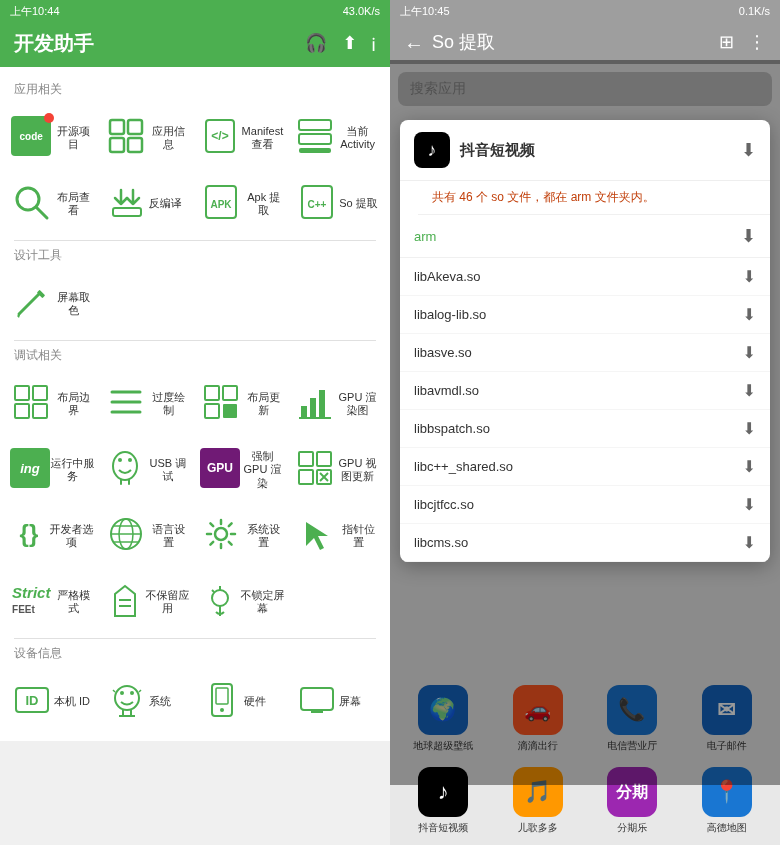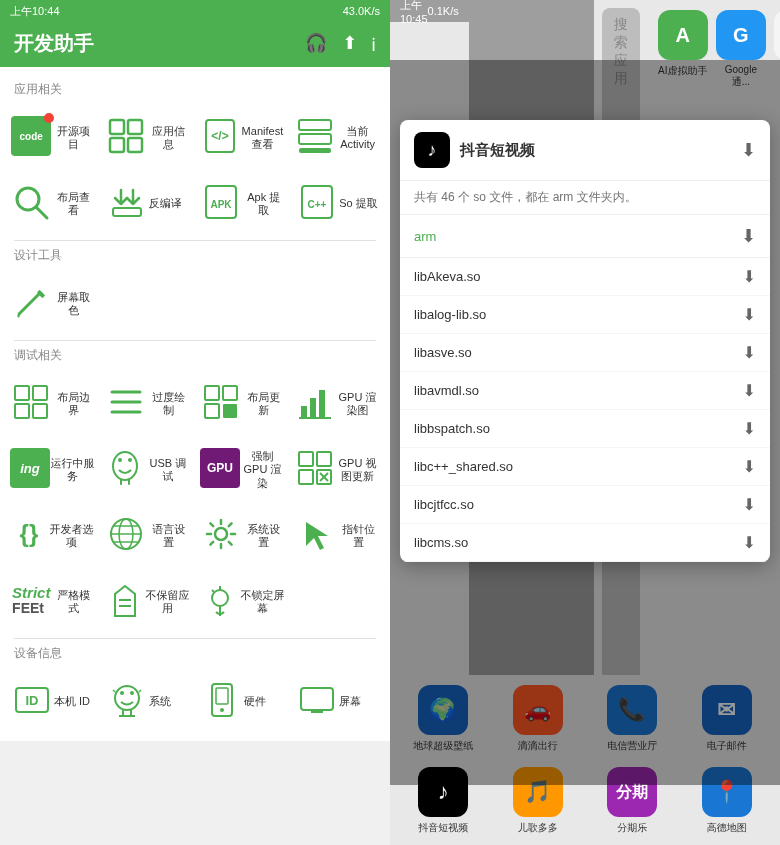--- a/index.html
+++ b/index.html
@@ -121,21 +121,21 @@
       background: #f44336;
       border-radius: 50%;
     }
 
     
     .right-panel {
       width: 390px;
       height: 845px;
       background: #e8e8e8;
       display: flex;
-      flex-direction: row;
+      flex-direction: column;
       overflow: hidden;
       position: relative;
     }
 
     .status-bar-right {
       background: #9e9e9e;
       color: #fff;
       font-size: 11px;
       padding: 4px 10px;
       display: flex;
@@ -267,24 +267,25 @@
       font-size: 18px;
     }
 
     .popup-app-name {
       font-size: 15px;
       font-weight: bold;
       color: #333;
     }
 
     .popup-subtitle {
-      color: #737373;
+      color: #c2410c;
       font-size: 12px;
       padding: 8px 14px;
       border-bottom: 1px solid #f0f0f0;
+      margin-left: 18px;
     }
 
     .popup-folder {
       display: flex;
       align-items: center;
       justify-content: space-between;
       padding: 10px 14px;
       border-bottom: 1px solid #f0f0f0;
     }
 
@@ -562,21 +563,21 @@
       <div class="grid-item">
         <div class="grid-icon">
           <svg width="40" height="40" viewBox="0 0 40 40">
             <path d="M10 8 L10 32 L18 24 L24 36 L28 34 L22 22 L32 22 Z" fill="#4CAF50"></path>
           </svg>
         </div>
         <span class="grid-label">指针位置</span>
       </div>
       <div class="grid-item">
         <div class="grid-icon">
-          <div style="color:#4CAF50;font-size:15px;font-weight:bold;font-style:italic;line-height:1;">Strict<br><span style="font-size:14px;font-style:normal;color:#555;">FEEt</span></div>
+          <div style="color:#4CAF50;font-size:15px;font-weight:bold;font-style:italic;line-height:1;">Strict<br><span style="font-size:10px;font-style:normal;color:#555;">FEEt</span></div>
         </div>
         <span class="grid-label">严格模式</span>
       </div>
       <div class="grid-item">
         <div class="grid-icon">
           <svg width="40" height="40" viewBox="0 0 40 40">
             <path d="M20 6 L30 14 L30 36 L10 36 L10 14 Z" fill="none" stroke="#4CAF50" stroke-width="2"></path>
             <line x1="14" y1="20" x2="26" y2="20" stroke="#4CAF50" stroke-width="2"></line>
             <line x1="14" y1="26" x2="26" y2="26" stroke="#4CAF50" stroke-width="2"></line>
           </svg>

